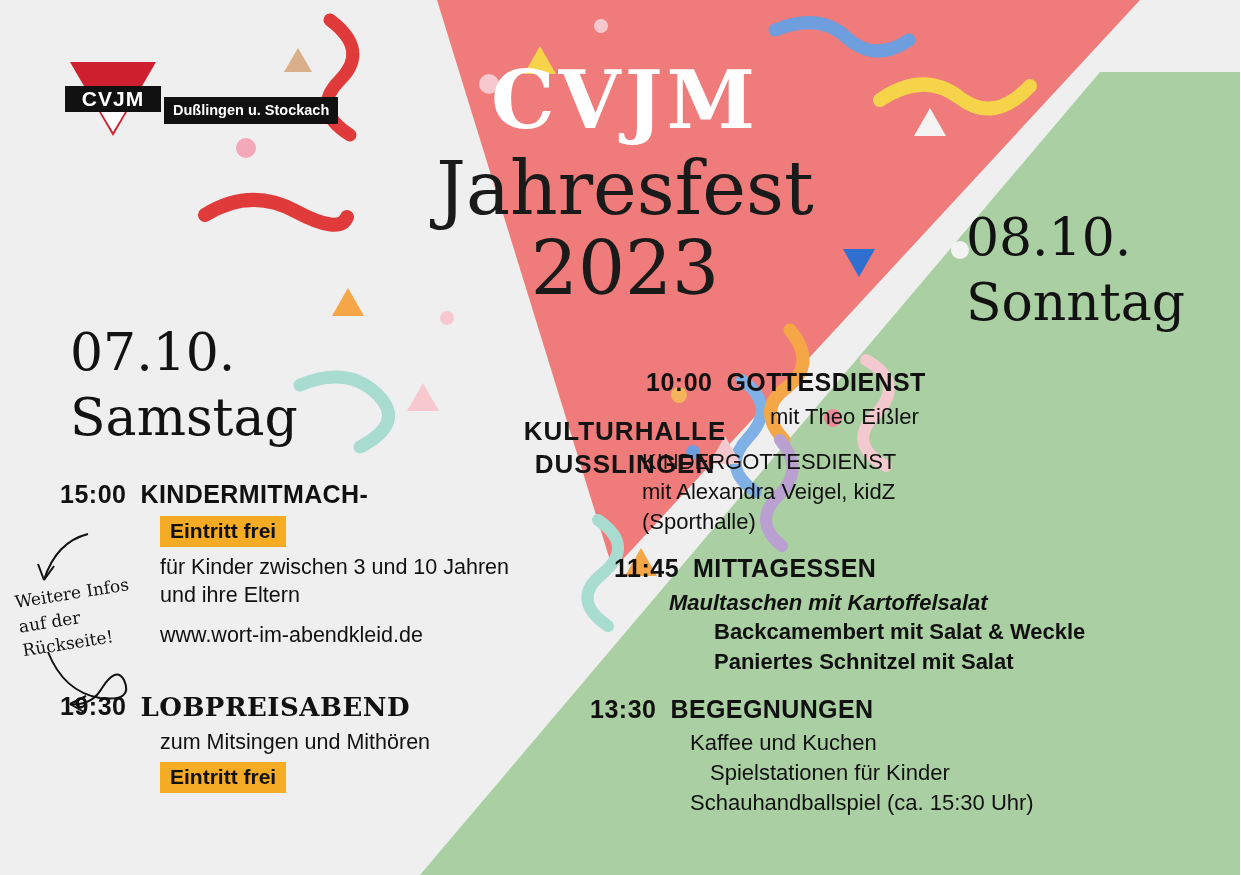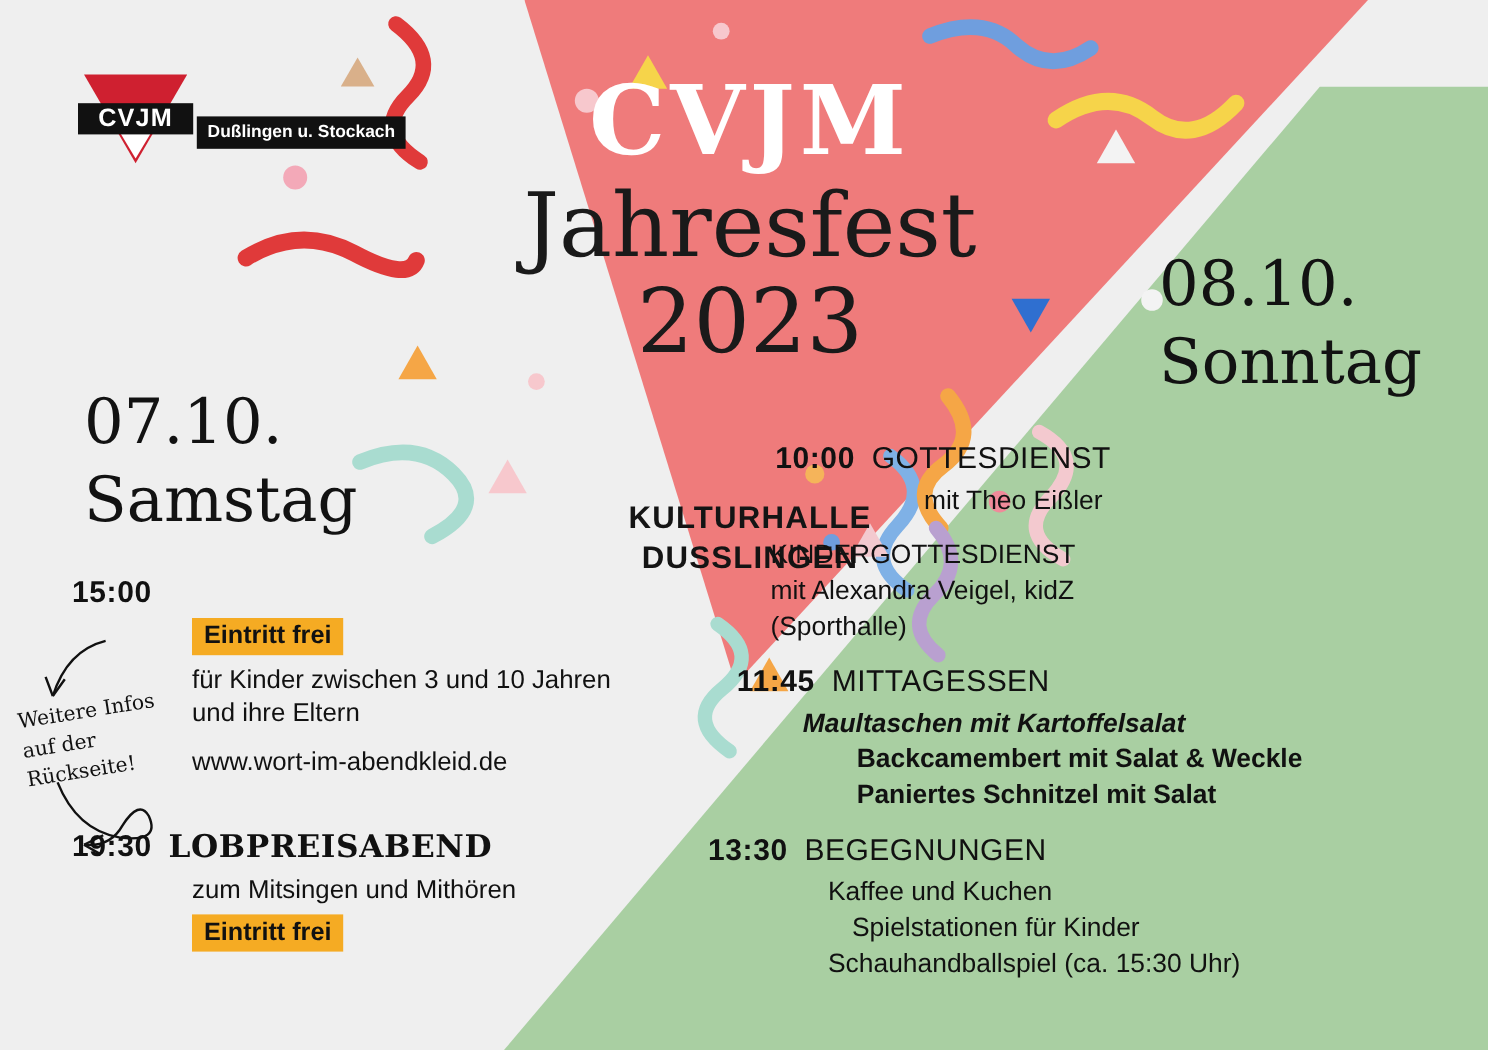--- a/index.html
+++ b/index.html
@@ -167,21 +167,21 @@
   .entry { margin-bottom: 6px; }
   .row { display: flex; align-items: flex-start; gap: 14px; text-align: right; }
   .time {
     font-weight: bold;
     font-size: 25px;
     white-space: nowrap;
     letter-spacing: 0.5px;
   }
   .sun-prog .row { justify-content: flex-start; }
   .title-main {
-    font-weight: normal;
+    font-weight: bold;
     font-size: 25px;
     letter-spacing: 0.4px;
     line-height: 1.18;
   }
   .title-blackletter {
     font-family: "DejaVu Serif", serif;
     font-weight: bold;
     font-size: 26px;
     letter-spacing: 0.5px;
   }
@@ -292,20 +292,21 @@
   <div class="day-sun">
     <div>08.10.</div>
     <div>Sonntag</div>
   </div>
 
   <div class="prog sat-prog">
     <div class="entry">
       <div class="row">
         <div class="time">15:00</div>
         <div class="title-main">
+          <div>KINDERMITMACH-</div>
         </div>
       </div>
       <div class="indent-sat">
         <div class="badge">Eintritt frei</div>
         <div class="detail">für Kinder zwischen 3 und 10 Jahren</div>
         <div class="detail">und ihre Eltern</div>
         <div class="detail" style="margin-top:12px;">www.wort-im-abendkleid.de</div>
       </div>
     </div>
 

